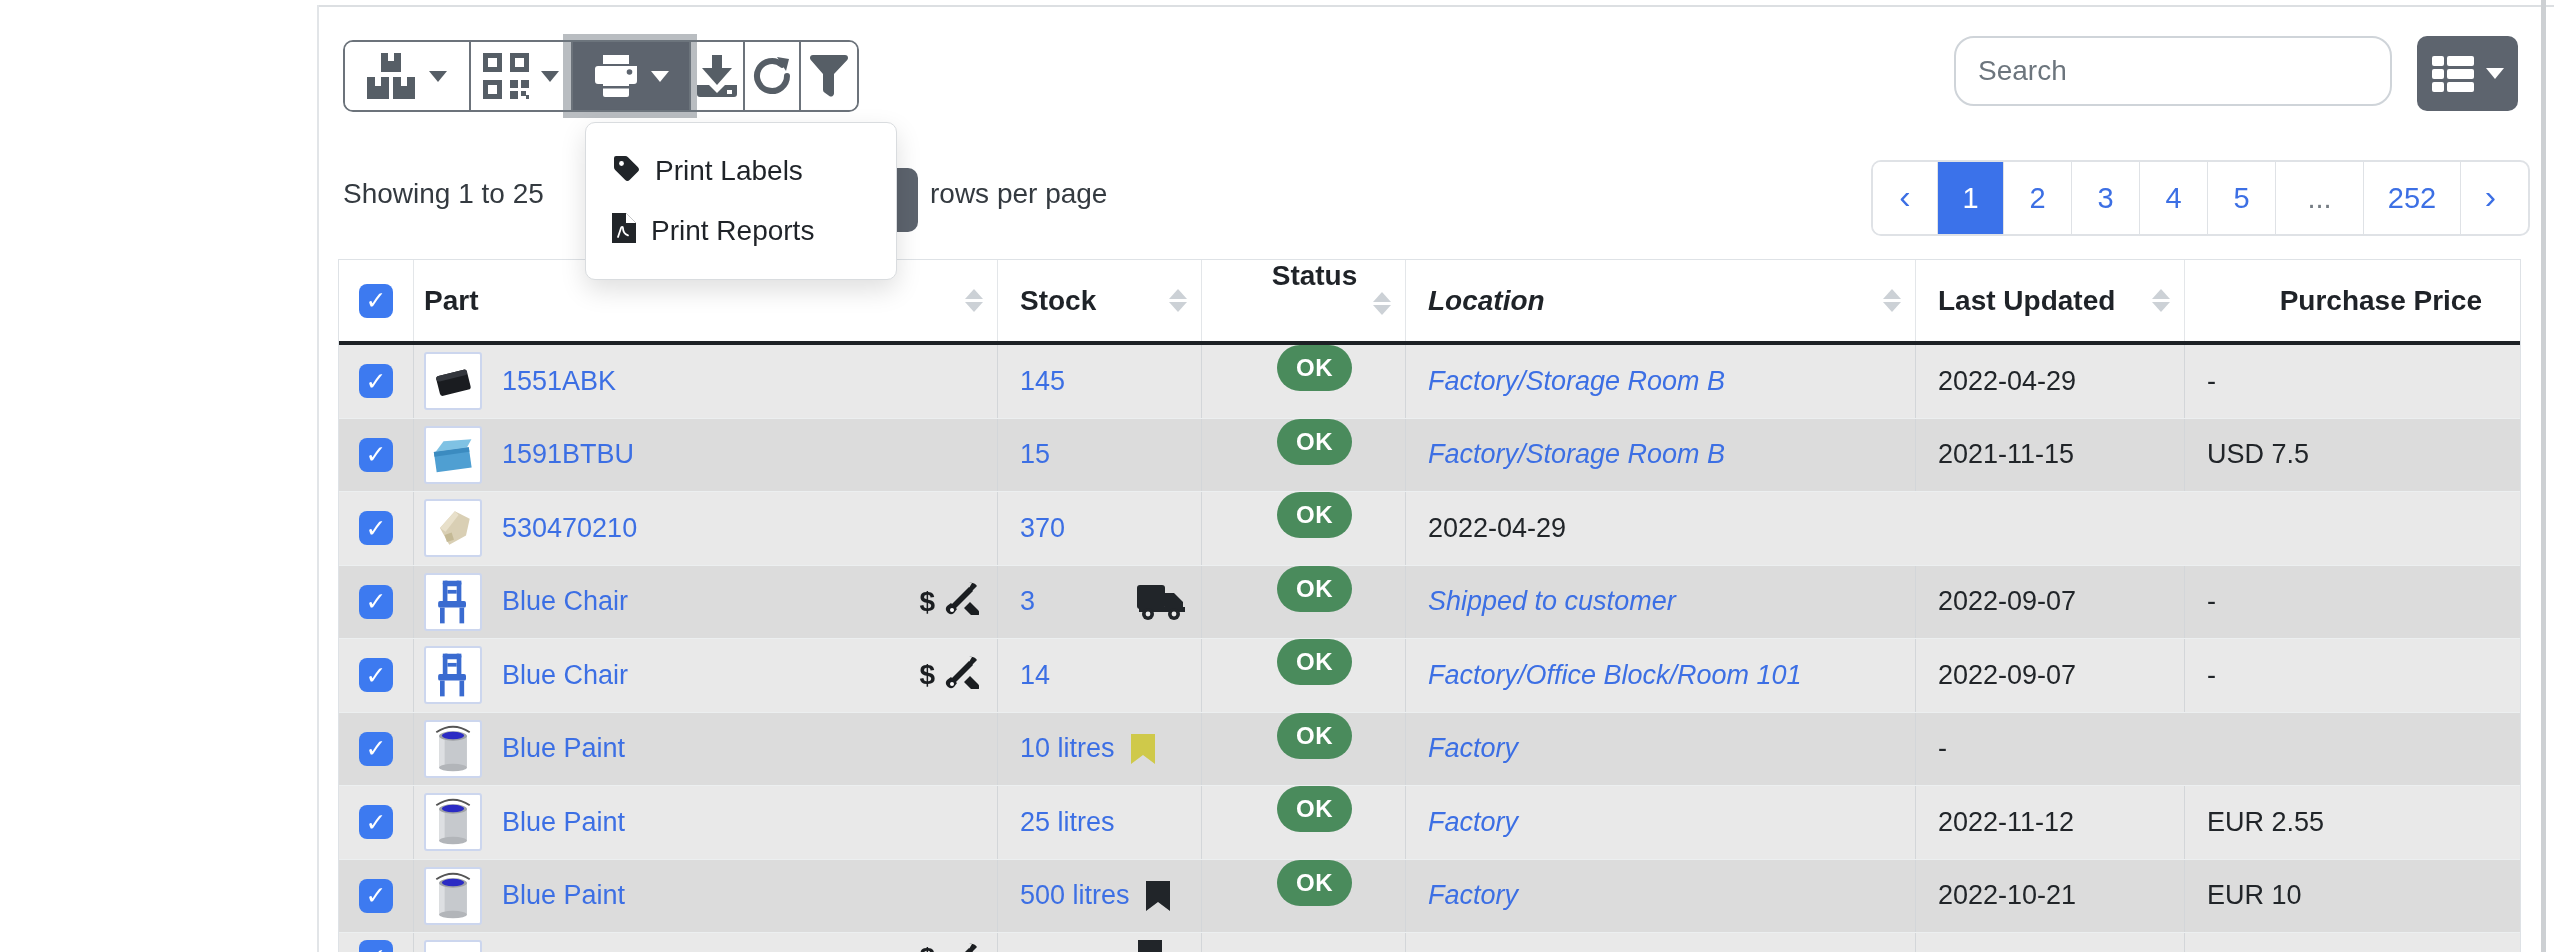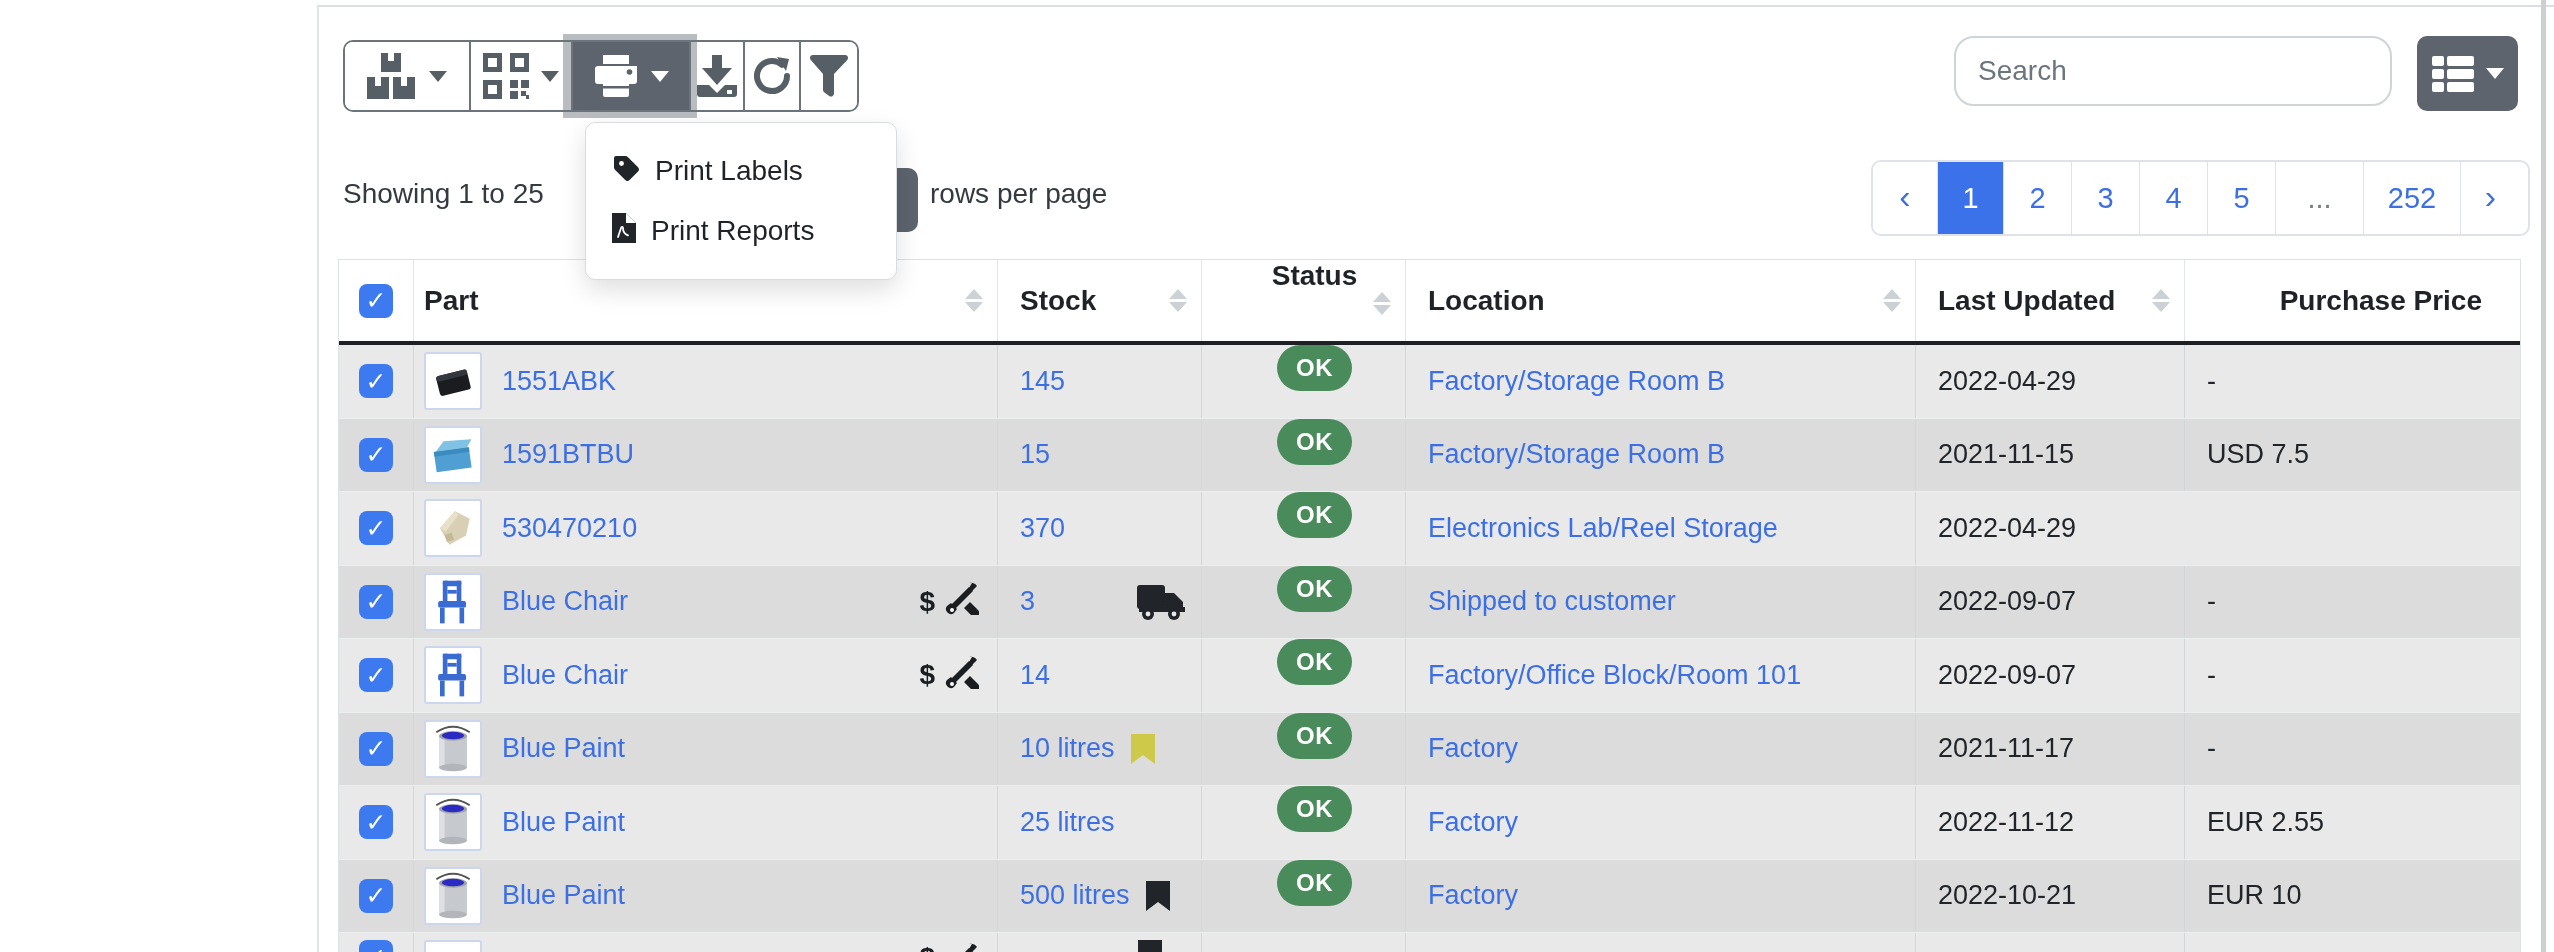--- a/index.html
+++ b/index.html
@@ -76,21 +76,21 @@
   .tr { display:flex; height:73.5px; border-bottom:1px solid #eceff0; }
   .tr:nth-child(odd)  { background:#dcdcdc; }
   .tr:nth-child(even) { background:#e9e9e9; }
   .td { display:flex; align-items:center; padding-left:22px; border-right:1px solid #d3d6d9;
     font-size:27px; overflow:hidden; }
   .td:last-child { border-right:none; }
   .c0 { width:75px; justify-content:center; padding-left:0; }
   .c1 { width:584px; padding-left:10px; }
   .c2 { width:204px; }
   .c3 { width:204px;flex-direction:column; }
-  .c4 { width:510px; }
+  .c4 { width:510px;font-style:italic; }
   .c5 { width:269px; }
   .c6 { width:297px; }
 
   .chk { width:34px; height:34px; background:#3d7af0; border-radius:8px; display:flex;
     align-items:center; justify-content:center; color:#fff; font-size:25px; font-weight:bold;
     cursor:pointer; flex:none; }
   .thumb { width:58px; height:58px; background:#fff; border:2px solid #ccd6ee; border-radius:3px;
     display:flex; align-items:center; justify-content:center; flex:none; cursor:pointer; }
   a.link { color:#3c6fe4; text-decoration:none; margin-left:20px; cursor:pointer; white-space:nowrap; }
   .c2 a.link { margin-left:0; }
@@ -368,23 +368,20 @@
         </svg>
       </span>
       <a class="link">530470210</a>
     </div>
     <div class="td c2">
         <a class="link">370</a>
       </div>
     <div class="td c3">
         <span class="badge-ok">OK</span>
       </div>
-    <div class="td c4">
-        <a class="link">Electronics Lab/Reel Storage</a>
-      </div>
     <div class="td c5">
         <span class="plain">2022-04-29</span>
       </div>
   </div>
 
   <div class="tr">
     <div class="td c0">
         <span class="chk">✓</span>
       </div>
     <div class="td c1">
@@ -522,23 +519,20 @@
             <path d="M0 0h24v30l-12-9-12 9z" fill="#cfc94a"></path>
           </svg>
       </span>
     </div>
     <div class="td c3">
         <span class="badge-ok">OK</span>
       </div>
     <div class="td c4">
         <a class="link">Factory</a>
       </div>
-    <div class="td c5">
-        <span class="plain">2021-11-17</span>
-      </div>
     <div class="td c6">
         <span class="plain">-</span>
       </div>
   </div>
 
   <div class="tr">
     <div class="td c0">
         <span class="chk">✓</span>
       </div>
     <div class="td c1">

